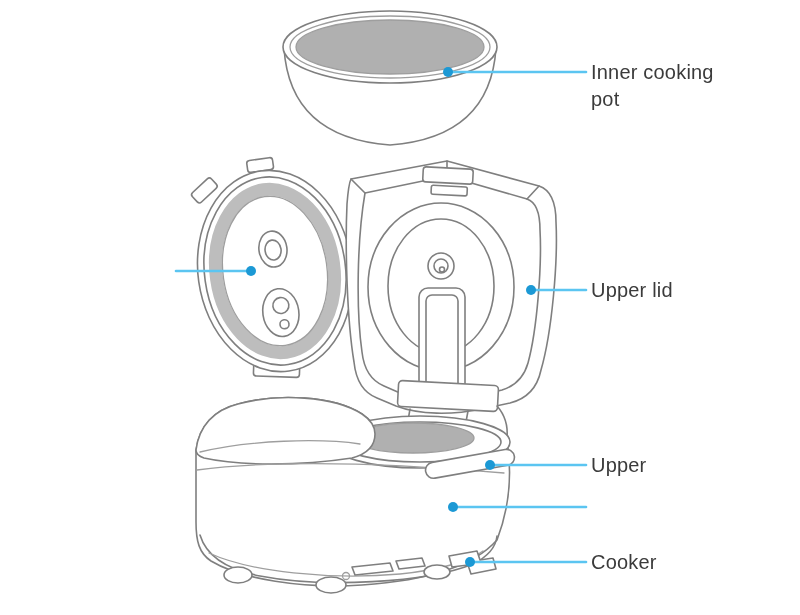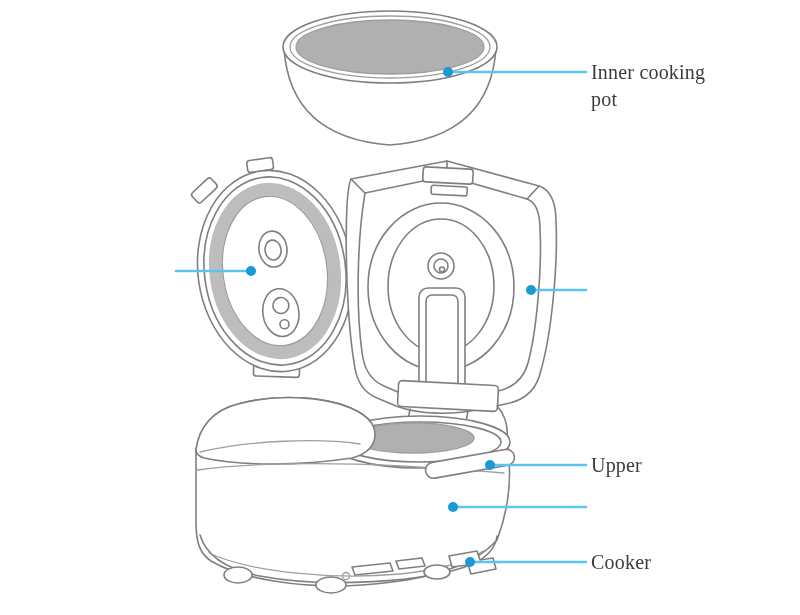--- a/index.html
+++ b/index.html
@@ -8,21 +8,21 @@
     --outline:#7f7f7f;
     --outline-light:#9e9e9e;
     --fill-gray:#b0b0b0;
     --ring-gray:#bdbdbd;
     --label-text:#3b3b3b;
     --background:#ffffff;
   }
   html,body{margin:0;padding:0;background:var(--background);}
   .stage{
     position:relative;width:800px;height:615px;background:var(--background);
-    font-family:Liberation Serif, serif;overflow:hidden;
+    font-family:Liberation Sans, sans-serif;overflow:hidden;
   }
   .stage svg{position:absolute;left:0;top:0;}
   .shape{fill:#fff;stroke:var(--outline);stroke-width:1.6;stroke-linejoin:round;stroke-linecap:round;}
   .ln{fill:none;stroke:var(--outline);stroke-width:1.6;stroke-linejoin:round;stroke-linecap:round;}
   .ln2{fill:none;stroke:var(--outline-light);stroke-width:1.3;stroke-linejoin:round;stroke-linecap:round;}
   .gray{fill:var(--fill-gray);stroke:var(--outline-light);stroke-width:1.3;}
   .ring{fill:none;stroke:var(--ring-gray);stroke-width:13;}
   .leader{stroke:var(--leader-line);stroke-width:2.6;stroke-linecap:round;}
   .dot{fill:var(--leader-dot);}
   .lbl{
@@ -121,18 +121,19 @@
       <circle class="dot" cx="453" cy="507" r="5"></circle>
 
       <line class="leader" x1="470" y1="562" x2="586" y2="562"></line>
       <circle class="dot" cx="470" cy="562" r="5"></circle>
     </g>
   </svg>
 
   <div class="lbl" style="left:591px;top:59px;width:145px;">Inner cooking pot</div>
 
 
+  <div class="lbl nowrap" style="left:591px;top:277px;">Upper lid</div>
 
   <div class="lbl nowrap" style="left:591px;top:452px;">Upper</div>
 
 
   <div class="lbl nowrap" style="left:591px;top:549px;">Cooker</div>
 </div>
 
 </body></html>

